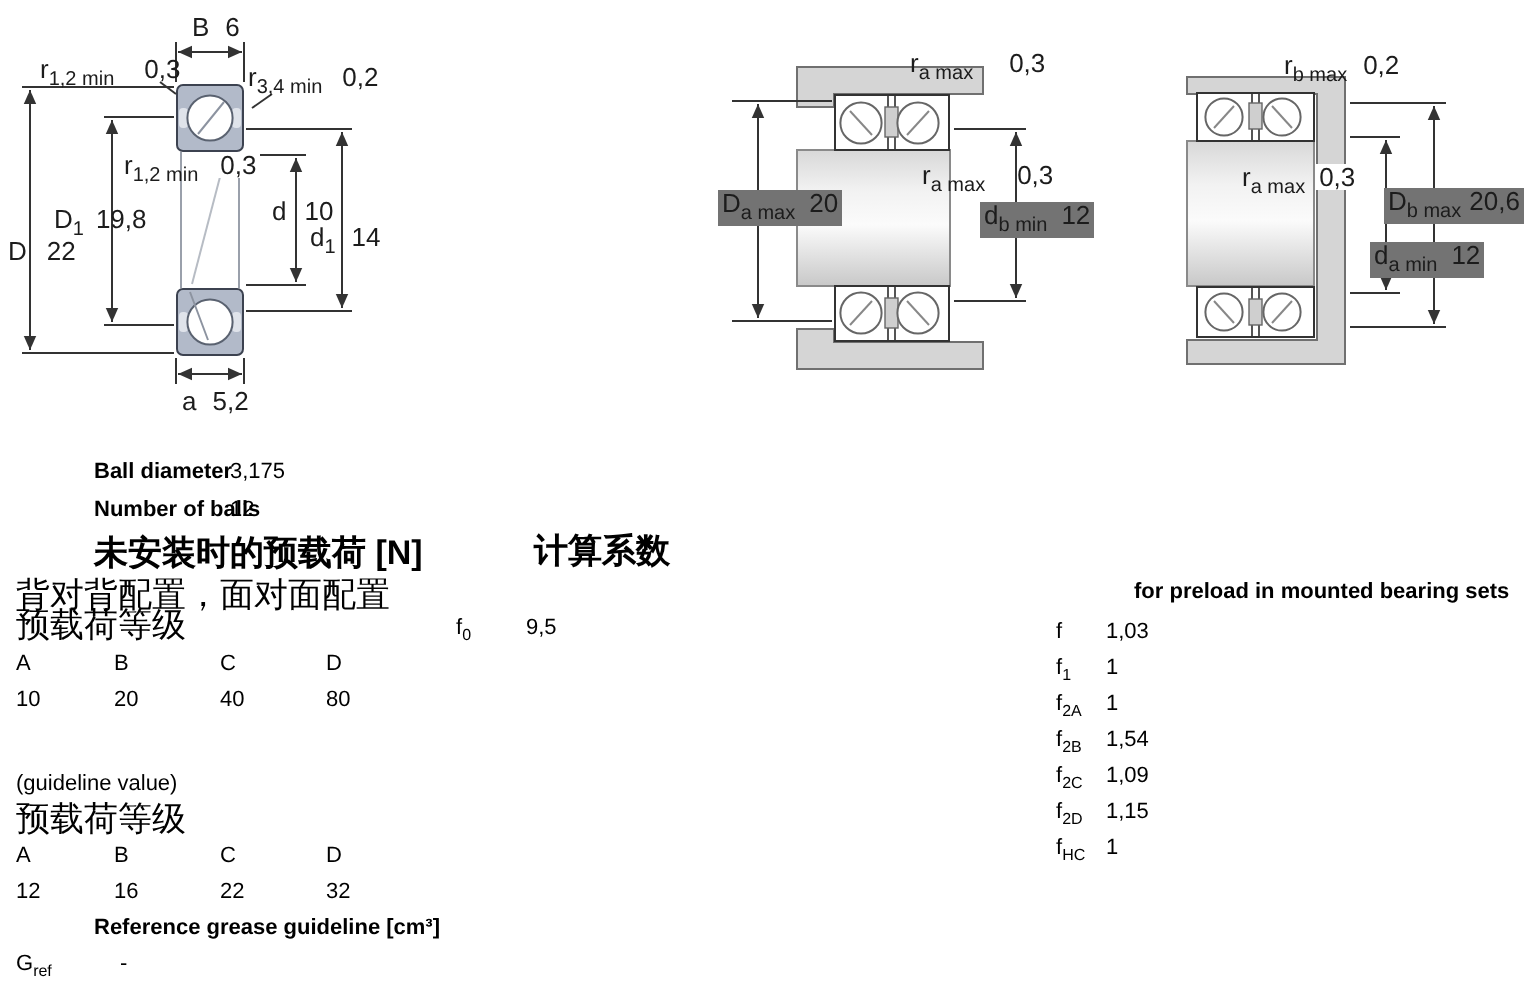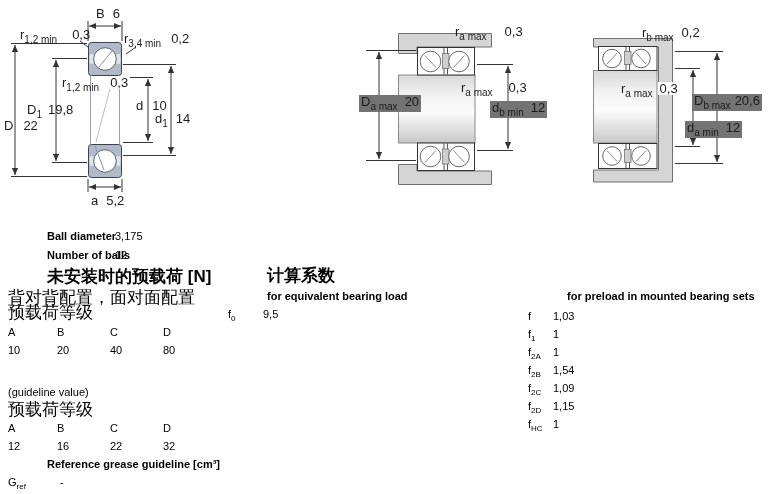--- a/index.html
+++ b/index.html
@@ -221,21 +221,20 @@
   <span class="c3">32</span>
 </div>
 
 <div class="t b" style="left:8px;top:458px">Reference grease guideline [cm³]</div>
 <div class="t" style="left:8px;top:476px;width:80px;height:12px">
   <span>G</span><sub>ref</sub>
   <span class="gv">-</span>
 </div>
 
 <div class="t b cn" style="left:228px;top:269px">计算系数</div>
-<div class="t b" style="left:228px;top:290px">for equivalent bearing load</div>
 <div class="t" style="left:228px;top:308px;width:90px;height:12px">
   <span>f</span><sub>0</sub>
   <span class="f0v">9,5</span>
 </div>
 
 <div class="t b" style="left:528px;top:290px">for preload in mounted bearing sets</div>
 <div class="t" style="left:528px;top:310px;width:90px;height:12px">
   <span>f</span><sub></sub>
   <span class="fv">1,03</span>
 </div>

